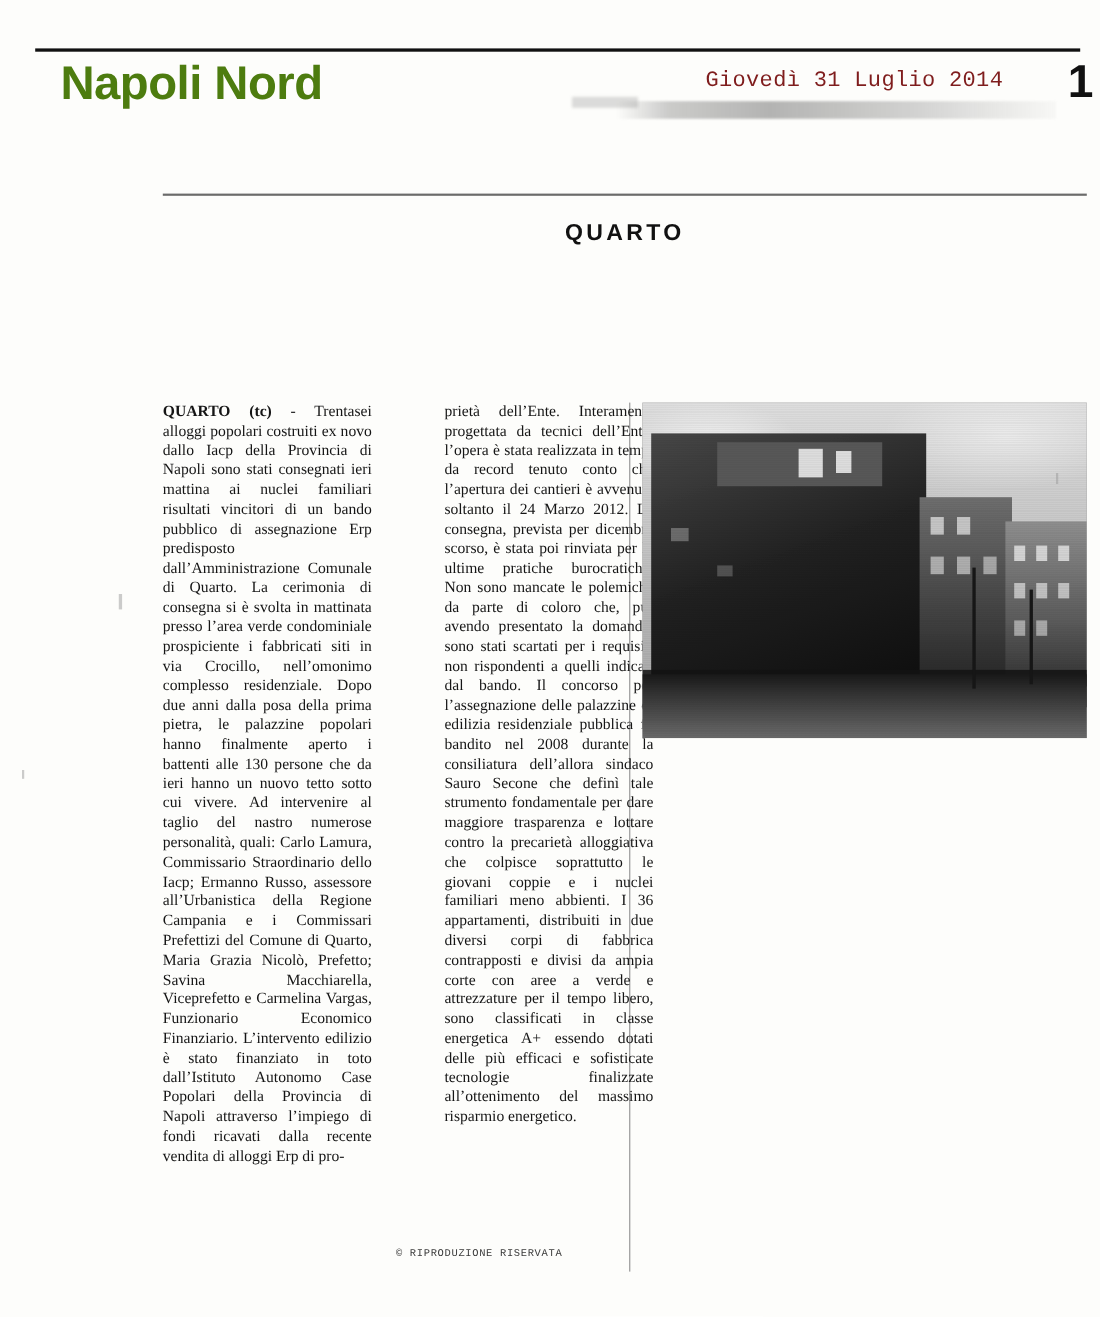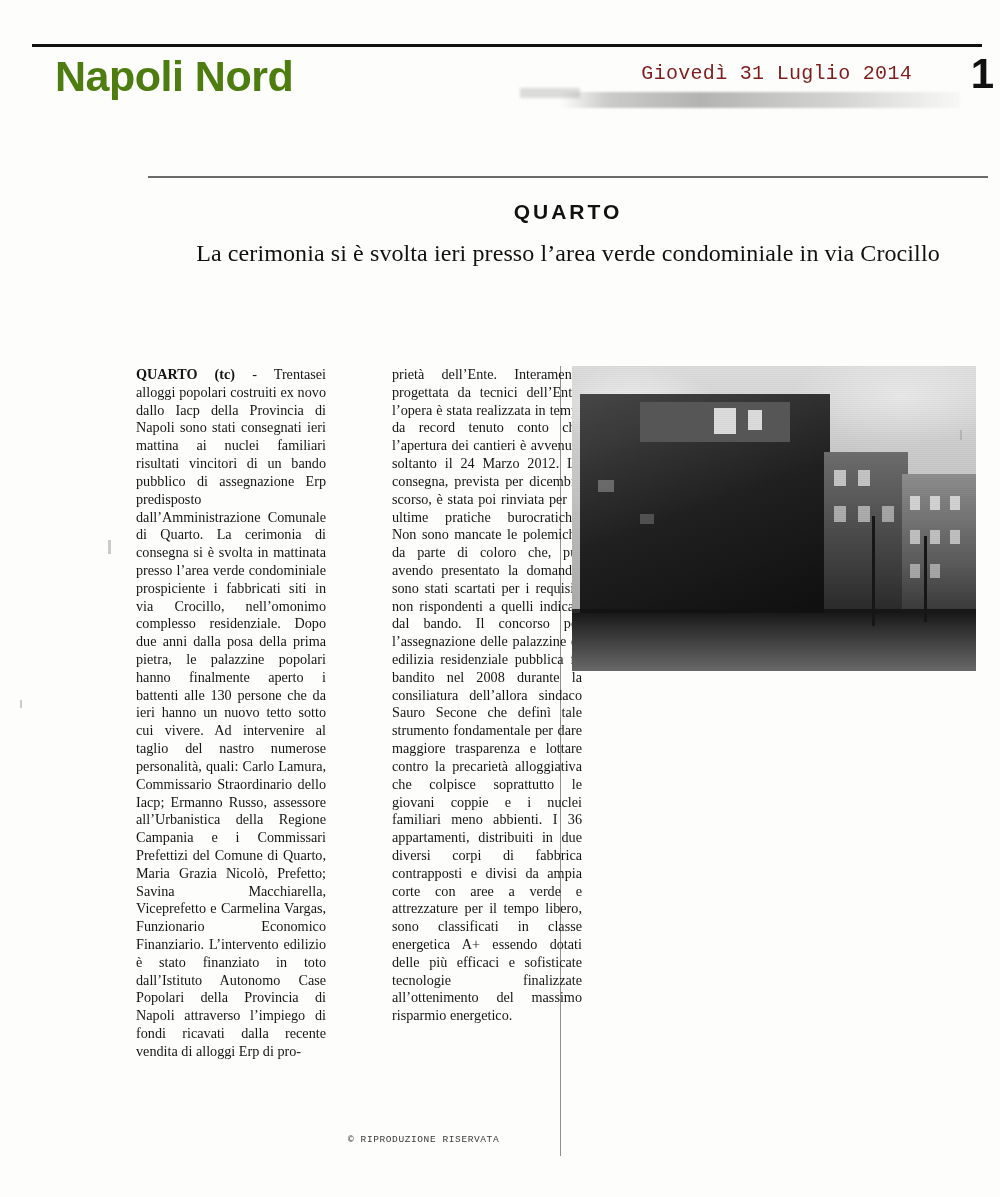--- a/index.html
+++ b/index.html
@@ -117,21 +117,21 @@
     font-size: 54px;
     line-height: 1.06;
     margin-top: 14px;
     color: #0d0d0d;
     letter-spacing: -0.5px;
   }
 
   
   .body-wrap {
     position: absolute;
-    left: 136px;
+    left: 148px;
     top: 366px;
     width: 840px;
     height: 800px;
   }
   .col {
     position: absolute;
     top: 0;
     font-size: 14.2px;
     line-height: 1.255;
     text-align: justify;
@@ -262,21 +262,20 @@
   <div class="masthead">Napoli Nord</div>
   <div class="masthead-date">Giovedì 31 Luglio 2014</div>
   <div class="masthead-page">1</div>
 
   <div class="smudge"></div>
   <div class="smudge2"></div>
 
   <div class="article">
     <div class="art-rule-top"></div>
     <div class="kicker">QUARTO</div>
-    <div class="subhead">La cerimonia si è svolta ieri presso l’area verde condominiale in via Crocillo</div>
   </div>
 
   <div class="body-wrap">
 
     <div class="col-sep"></div>
 
     <div class="col col1">
       <p>
         <span class="dateline">QUARTO</span>
         <span class="dateline tc">(tc)</span><span> - Trentasei alloggi popolari costruiti ex novo dallo Iacp della Provincia di Napoli sono stati consegnati ieri mattina ai nuclei familiari risultati vincitori di un bando pubblico di assegnazione Erp predisposto dall’Amministrazione Comunale di Quarto. La cerimonia di consegna si è svolta in mattinata presso l’area verde condominiale prospiciente i fabbricati siti in via Crocillo, nell’omonimo complesso residenziale. Dopo due anni dalla posa della prima pietra, le palazzine popolari hanno finalmente aperto i battenti alle 130 persone che da ieri hanno un nuovo tetto sotto cui vivere. Ad intervenire al taglio del nastro numerose personalità, quali: Carlo Lamura, Commissario Straordinario dello Iacp; Ermanno Russo, assessore all’Urbanistica della Regione Campania e i Commissari Prefettizi del Comune di Quarto, Maria Grazia Nicolò, Prefetto; Savina Macchiarella, Viceprefetto e Carmelina Vargas, Funzionario Economico Finanziario. L’intervento edilizio è stato finanziato in toto dall’Istituto Autonomo Case Popolari della Provincia di Napoli attraverso l’impiego di fondi ricavati dalla recente vendita di alloggi Erp di pro-</span>

